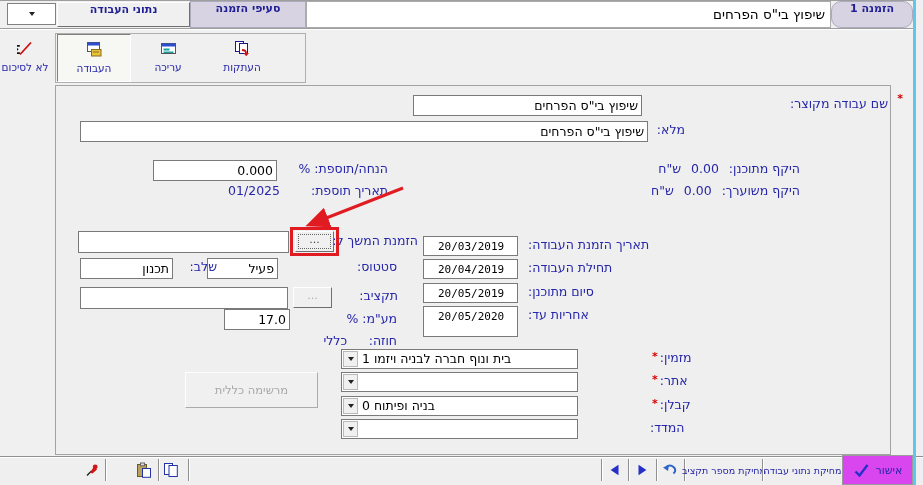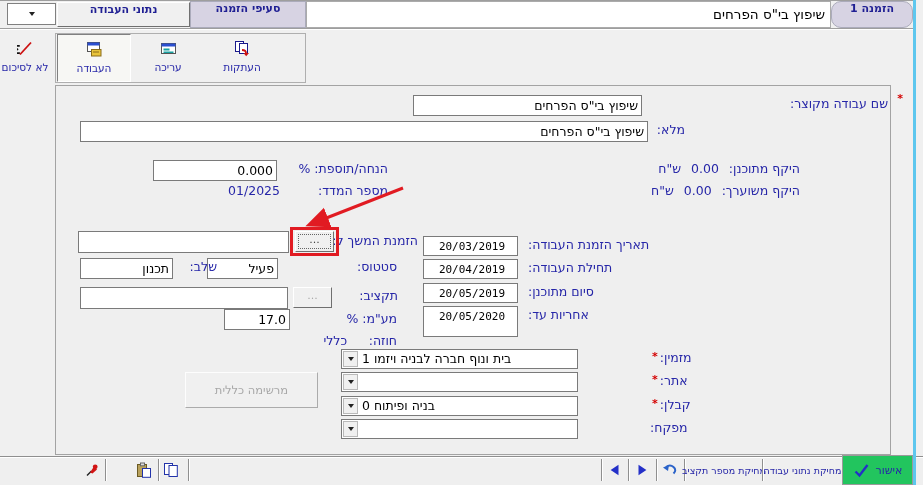--- a/index.html
+++ b/index.html
@@ -10,21 +10,21 @@
   }
   .abs { position:absolute; }
   .hline { position:absolute; height:1px; background:#9E9E9E; }
   .lbl { position:absolute; direction:rtl; white-space:nowrap; color:#2626A8; font-size:12.5px; line-height:16px; }
   .req { color:#D40000; font-size:11px; font-weight:bold; margin:0 2px; position:relative; top:-2px; }
   .inp {
     position:absolute; background:#FFF; border:1px solid #7A7A7A; color:#000;
     font-size:12.5px; line-height:17px; direction:rtl; text-align:right;
     padding:1px 3px 0 1px; white-space:nowrap; overflow:hidden;
   }
-  .inp.date { font-family:"DejaVu Sans Mono", monospace; font-size:11px; line-height:16px; direction:ltr; text-align:center; padding:2px 0 0 3px; }
+  .inp.date { font-family:"DejaVu Sans Mono", monospace; font-size:11px; line-height:16px; direction:ltr; text-align:left; padding:2px 0 0 14px; }
   .browse {
     position:absolute; background:#F0F0F0; border:1px solid;
     border-color:#FFFFFF #6F6F6F #6F6F6F #FFFFFF; color:#444;
     font-size:11px; line-height:9px; text-align:center; padding-top:3px; cursor:default;
   }
   .browse.focused { outline:1px dotted #666; outline-offset:-4px; }
   .browse.disabled { color:#ABABAB; }
   .combo { position:absolute; background:#FFF; border:1px solid #7A7A7A; }
   .combo .arrowbtn {
     position:absolute; left:1px; top:1px; bottom:1px; width:15px; background:#F0F0F0;
@@ -133,21 +133,21 @@
     <span class="navy">ש"ח</span>
   </div>
   <div class="lbl flexrow" style="right:123px; top:183px;">
     <span>היקף משוערך:</span>
     <span class="navy">0.00</span>
     <span class="navy">ש"ח</span>
   </div>
 
   <div class="lbl" style="right:535px; top:161px;">הנחה/תוספת: %</div>
   <div class="inp" style="left:153px; top:160px; width:124px; height:21px;">0.000</div>
-  <div class="lbl" style="right:535px; top:183px;">מספר המדד:</div>
+  <div class="lbl" style="right:535px; top:183px;">תאריך תוספת:</div>
   <div class="lbl" style="right:643px; top:183px; direction:ltr;">01/2025</div>
 
   <div class="lbl" style="right:505px; top:233px;">הזמנת המשך ל:</div>
   <div class="browse focused" style="left:295px; top:231px; width:39px; height:21px;">...</div>
   <div class="inp" style="left:78px; top:231px; width:211px; height:22px;"></div>
 
   <div class="abs" style="left:290px; top:227px; width:49px; height:29px; border:3px solid #E11B22; z-index:5;"></div>
   <svg class="abs" style="left:293px; top:180px; z-index:5;" width="115" height="52" viewBox="0 0 115 52">
     <defs>
       <marker id="ah" markerWidth="9" markerHeight="9" refX="6" refY="3.5" orient="auto">
@@ -207,21 +207,21 @@
     <span>קבלן:</span><span class="req">*</span>
   </div>
   <div class="combo" style="left:341px; top:396px; width:237px; height:20px;">
     <div class="arrowbtn">
         <span class="tri"></span>
       </div>
     <div class="cval">0  בניה ופיתוח</div>
   </div>
 
   <div class="lbl" style="left:650px; top:420px;">
-    <span>מפקח:</span>
+    <span>המדד:</span>
   </div>
   <div class="combo" style="left:341px; top:419px; width:237px; height:20px;">
     <div class="arrowbtn">
         <span class="tri"></span>
       </div>
     <div class="cval"></div>
   </div>
 
   <div class="abs" style="left:0; top:456px; width:923px; height:29px; background:#EFEFEF; border-top:1px solid #8F8F8F; box-shadow:inset 0 1px 0 #FFF;"></div>
 
@@ -267,21 +267,21 @@
       <path d="M4 4 Q8 1 11.5 4 Q15 7 11.5 10.5" fill="none" stroke="#2B63C9" stroke-width="2"></path>
       <polygon points="1,4.5 7,2 6,8" fill="#2B63C9"></polygon>
     </svg>
   </div>
   <div class="vsep" style="left:684px;"></div>
 
   <div class="fbtn" style="left:686px; width:76px;">מחיקת מספר תקציב</div>
   <div class="vsep" style="left:762px;"></div>
   <div class="fbtn" style="left:763px; width:79px;">מחיקת נתוני עבודה</div>
 
-  <div class="abs" style="left:842px; top:455px; width:71px; height:30px; background:#22c55e; border:1px solid #9A9A9A; display:flex; align-items:center; justify-content:center; gap:6px; flex-direction:row;">
+  <div class="abs" style="left:842px; top:455px; width:71px; height:30px; background:#d946ef; border:1px solid #9A9A9A; display:flex; align-items:center; justify-content:center; gap:6px; flex-direction:row;">
     <svg width="17" height="15" viewBox="0 0 17 15">
       <path d="M2.5 8.5 L6.5 12.5 L14.5 2" stroke="#2430C8" stroke-width="2.4" fill="none"></path>
     </svg>
     <span style="color:#2626A8; font-size:11px; direction:rtl;">אישור</span>
   </div>
 
   <div class="abs" style="left:913px; top:0; width:3px; height:485px; background:#5EC7EE;"></div>
 </div>
 
 </body></html>

